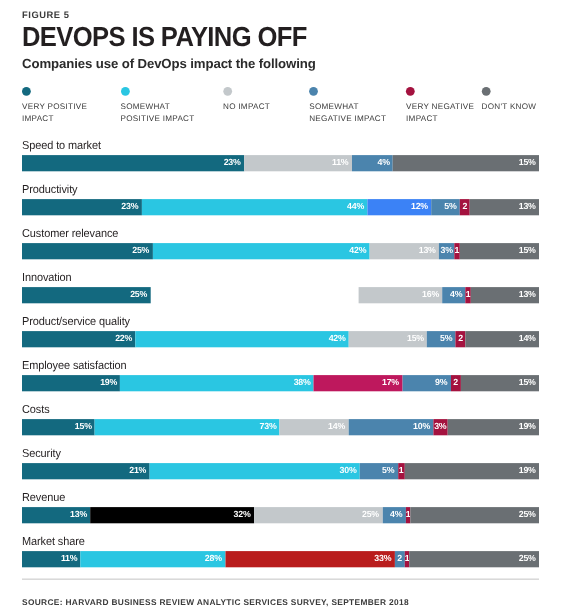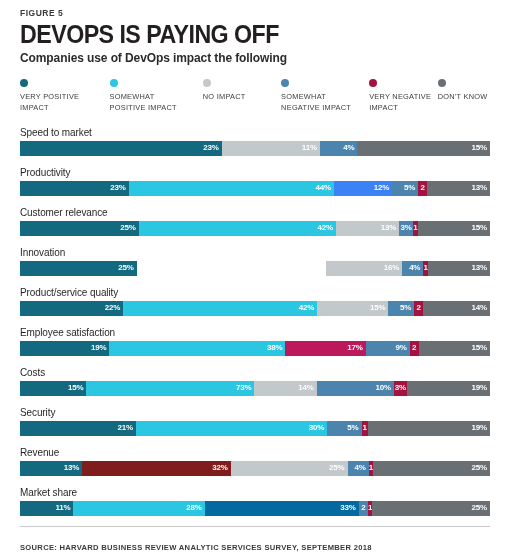--- a/index.html
+++ b/index.html
@@ -353,21 +353,21 @@
             <span>19%</span>
           </div>
         </div>
       </div>
       <div class="row">
         <div class="row-label">Revenue</div>
         <div class="bar">
           <div class="seg" style="flex: 13 0 0px; background: rgb(19, 105, 127);">
             <span>13%</span>
           </div>
-          <div class="seg" style="flex: 32 0 0px; background: #7f1d1d;">
+          <div class="seg" style="flex: 32 0 0px; background: #000000;">
             <span>32%</span>
           </div>
           <div class="seg" style="flex: 25 0 0px; background: rgb(195, 200, 203);">
             <span>25%</span>
           </div>
           <div class="seg" style="flex: 4 0 0px; background: rgb(75, 132, 173);">
             <span>4%</span>
           </div>
           <div class="seg center-label" style="flex: 1 0 0px; background: rgb(164, 18, 63);">
             <span>1</span>
@@ -379,21 +379,21 @@
       </div>
       <div class="row">
         <div class="row-label">Market share</div>
         <div class="bar">
           <div class="seg" style="flex: 11 0 0px; background: rgb(19, 105, 127);">
             <span>11%</span>
           </div>
           <div class="seg" style="flex: 28 0 0px; background: rgb(42, 198, 226);">
             <span>28%</span>
           </div>
-          <div class="seg" style="flex: 33 0 0px; background: #0369a1; text-align: center;">
+          <div class="seg" style="flex: 33 0 0px; background: #b91c1c; text-align: center;">
             <span>33%</span>
           </div>
           <div class="seg center-label" style="flex: 2 0 0px; background: rgb(75, 132, 173);">
             <span>2</span>
           </div>
           <div class="seg center-label" style="flex: 1 0 0px; background: rgb(164, 18, 63);">
             <span>1</span>
           </div>
           <div class="seg" style="flex: 25 0 0px; background: rgb(106, 111, 115);">
             <span>25%</span>

